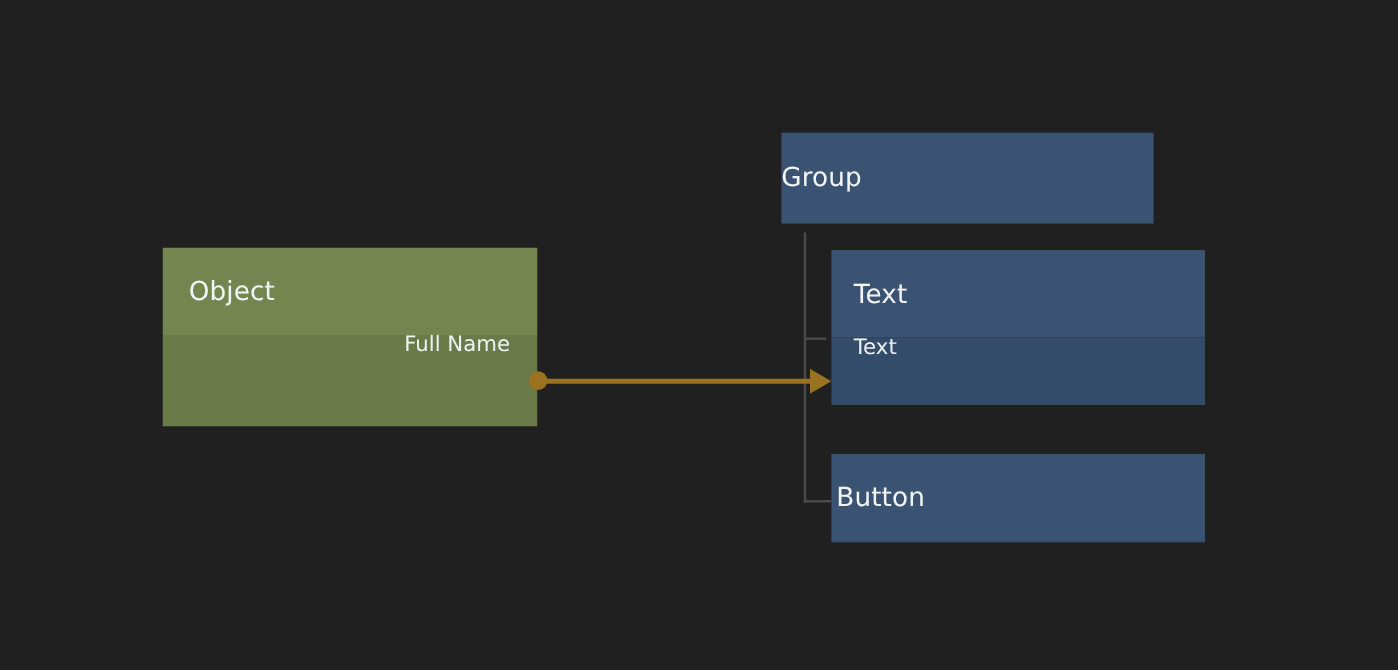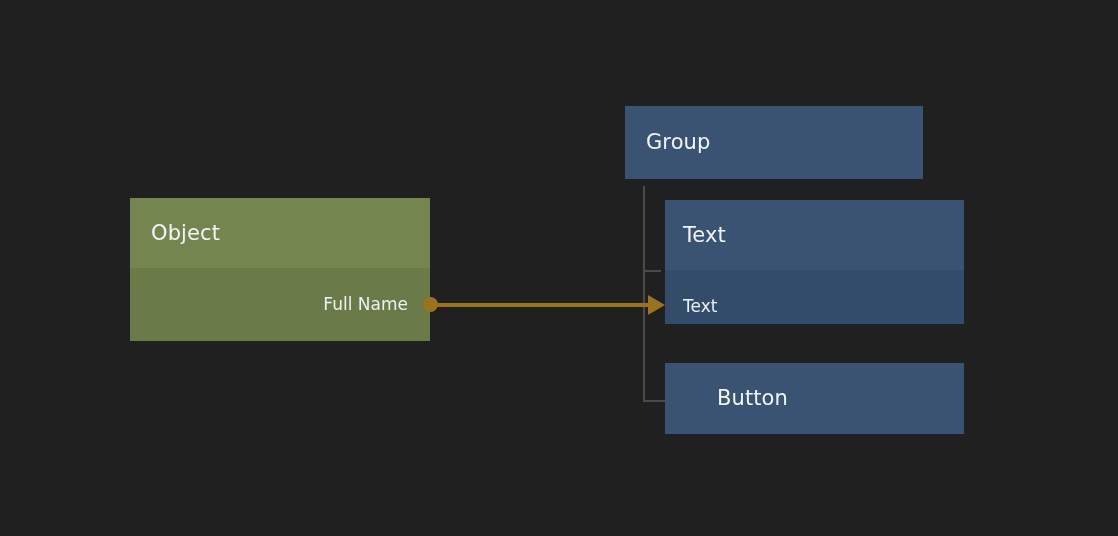--- a/index.html
+++ b/index.html
@@ -42,21 +42,21 @@
     white-space: nowrap;
   }
   .node .body {
     box-sizing: border-box;
     width: 100%;
     position: relative;
   }
   .row {
     box-sizing: border-box;
     display: flex;
-    align-items: center;
+    align-items: flex-start;
     width: 100%;
     position: relative;
   }
   .row-label {
     font-size: 17px;
     color: #eef1f4;
     line-height: 1;
     white-space: nowrap;
   }
   .row.out { justify-content: flex-end; }
@@ -87,21 +87,20 @@
   #node-group {
     left: 625px;
     top: 106px;
     width: 298px;
     height: 73px;
     background: #3b5372;
   }
   #node-group .hdr {
     height: 73px;
     background: #3b5372;
-    padding-left: 21px;
   }
 
   
   #node-text {
     left: 665px;
     top: 200px;
     width: 299px;
     height: 124px;
   }
   #node-text .hdr {
@@ -123,21 +122,20 @@
     left: 665px;
     top: 363px;
     width: 299px;
     height: 71px;
     background: #3b5372;
   }
   #node-button .hdr {
     height: 71px;
     background: #3b5372;
     padding-left: 4px;
-    margin-left: 48px;
   }
 
   
   .socket {
     position: absolute;
     width: 15px;
     height: 15px;
     border-radius: 50%;
     background: #9a7220;
   }

